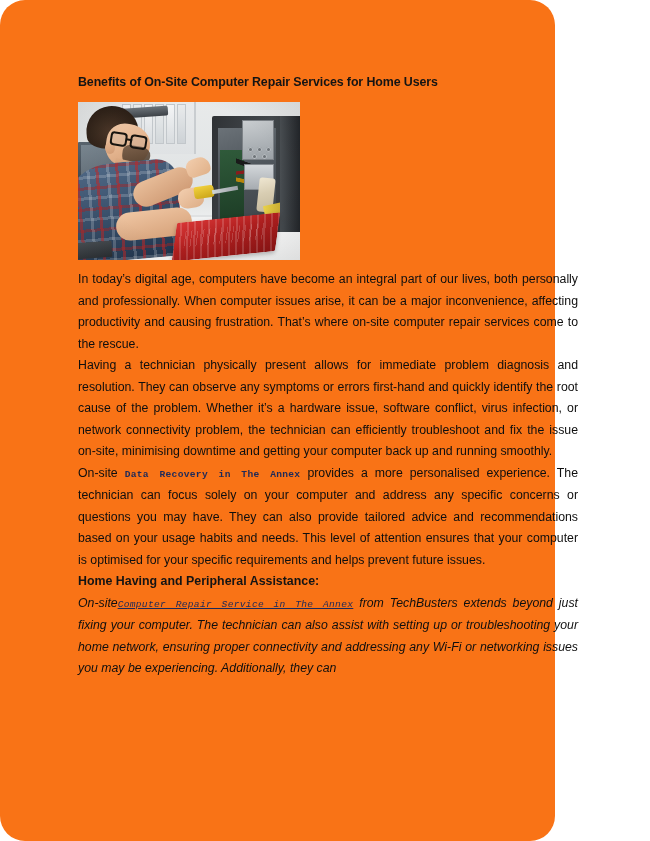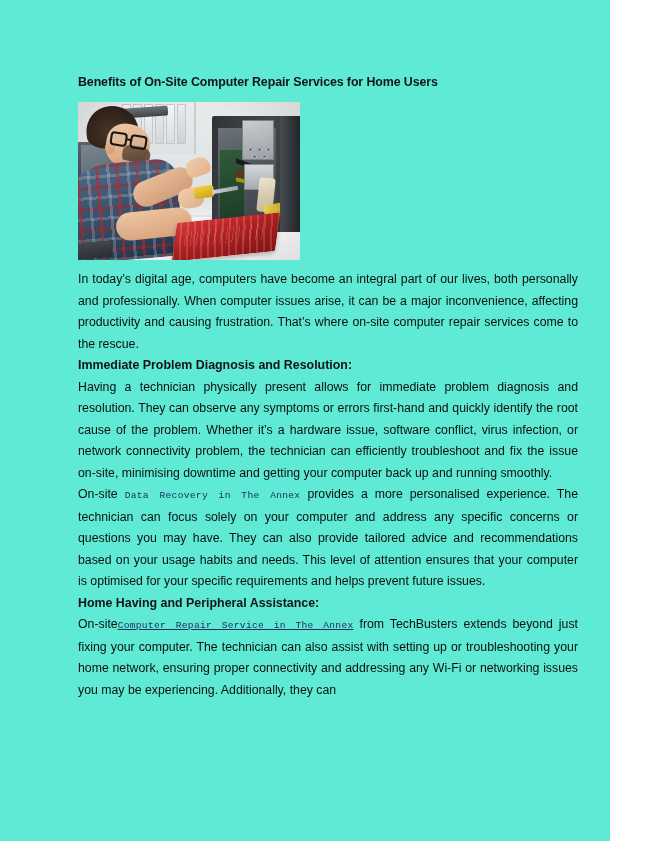--- a/index.html
+++ b/index.html
@@ -8,24 +8,25 @@
   }
   body {
     width: 650px;
     height: 841px;
     background: #ffffff;
     font-family: "Liberation Sans", sans-serif;
     overflow: hidden;
   }
   .page {
     position: relative;
-    width: 610px;
+    width: 555px;
     height: 841px;
-    background: #5eead4;
+    background: #f97316;
     box-sizing: border-box;
+    border-radius: 25px;
   }
   .content {
     position: absolute;
     left: 78px;
     top: 74px;
     width: 500px;
   }
   .doc-title {
     font-size: 12.4px;
     font-weight: bold;
@@ -276,37 +277,37 @@
   }
   
   p.body {
     font-size: 12.3px;
     line-height: 21.5px;
     color: #0f0f0f;
     margin: 0;
     text-align: justify;
     text-justify: inter-word;
   }
-  p.body.last { text-align: justify; }
+  p.body.last { text-align: justify; font-style: italic; }
   h2.section {
     font-size: 12.4px;
     font-weight: bold;
     color: #141414;
     line-height: 21.5px;
     margin: 0;
   }
   a.inline-link {
     font-family: "Liberation Mono", monospace;
     font-size: 9.6px;
     color: #1d2a5a;
     text-decoration: underline;
     letter-spacing: 0.3px;
     word-spacing: 1px;
   }
-  a.inline-link.plain { text-decoration: none; }
+  a.inline-link.plain { text-decoration: none; font-weight: bold; }
 </style>
 </head>
 <body>
 
 <div class="page">
   <div class="content">
 
     <div class="doc-title">Benefits of On-Site Computer Repair Services for Home Users</div>
 
     <div class="figure">
@@ -359,21 +360,20 @@
         <div class="ph-screwdriver-handle"></div>
         <div class="ph-screwdriver-shaft"></div>
         <div class="ph-redboard"></div>
         <div class="ph-drive"></div>
         <div class="ph-vignette"></div>
       </div>
     </div>
 
     <p class="body">In today’s digital age, computers have become an integral part of our lives, both personally and professionally. When computer issues arise, it can be a major inconvenience, affecting productivity and causing frustration. That’s where on-site computer repair services come to the rescue.</p>
 
-    <h2 class="section">Immediate Problem Diagnosis and Resolution:</h2>
 
     <p class="body">Having a technician physically present allows for immediate problem diagnosis and resolution. They can observe any symptoms or errors first-hand and quickly identify the root cause of the problem. Whether it’s a hardware issue, software conflict, virus infection, or network connectivity problem, the technician can efficiently troubleshoot and fix the issue on-site, minimising downtime and getting your computer back up and running smoothly.</p>
 
 
     <p class="body"><span>On-site </span><a class="inline-link plain" href="#">Data Recovery in The Annex</a><span> provides a more personalised experience. The technician can focus solely on your computer and address any specific concerns or questions you may have. They can also provide tailored advice and recommendations based on your usage habits and needs. This level of attention ensures that your computer is optimised for your specific requirements and helps prevent future issues.</span></p>
 
     <h2 class="section">Home Having and Peripheral Assistance:</h2>
 
     <p class="body last"><span>On-site</span><a class="inline-link" href="#">Computer Repair Service in The Annex</a><span> from TechBusters extends beyond just fixing your computer. The technician can also assist with setting up or troubleshooting your home network, ensuring proper connectivity and addressing any Wi-Fi or networking issues you may be experiencing. Additionally, they can</span></p>
 

